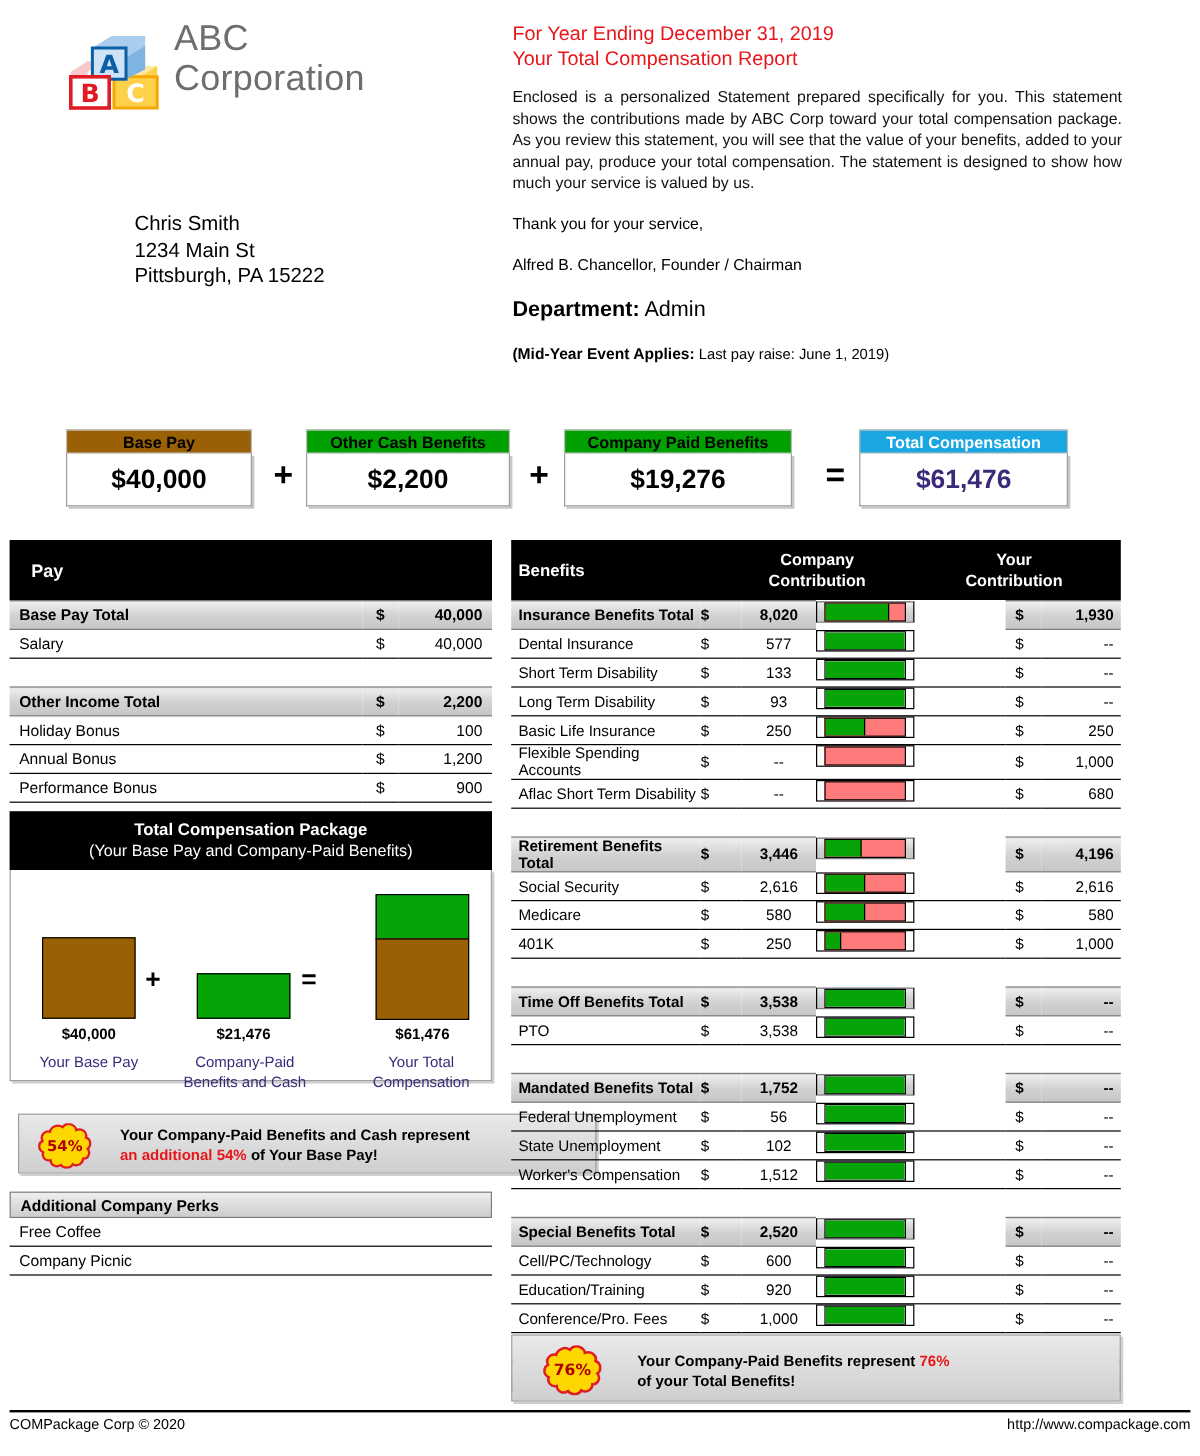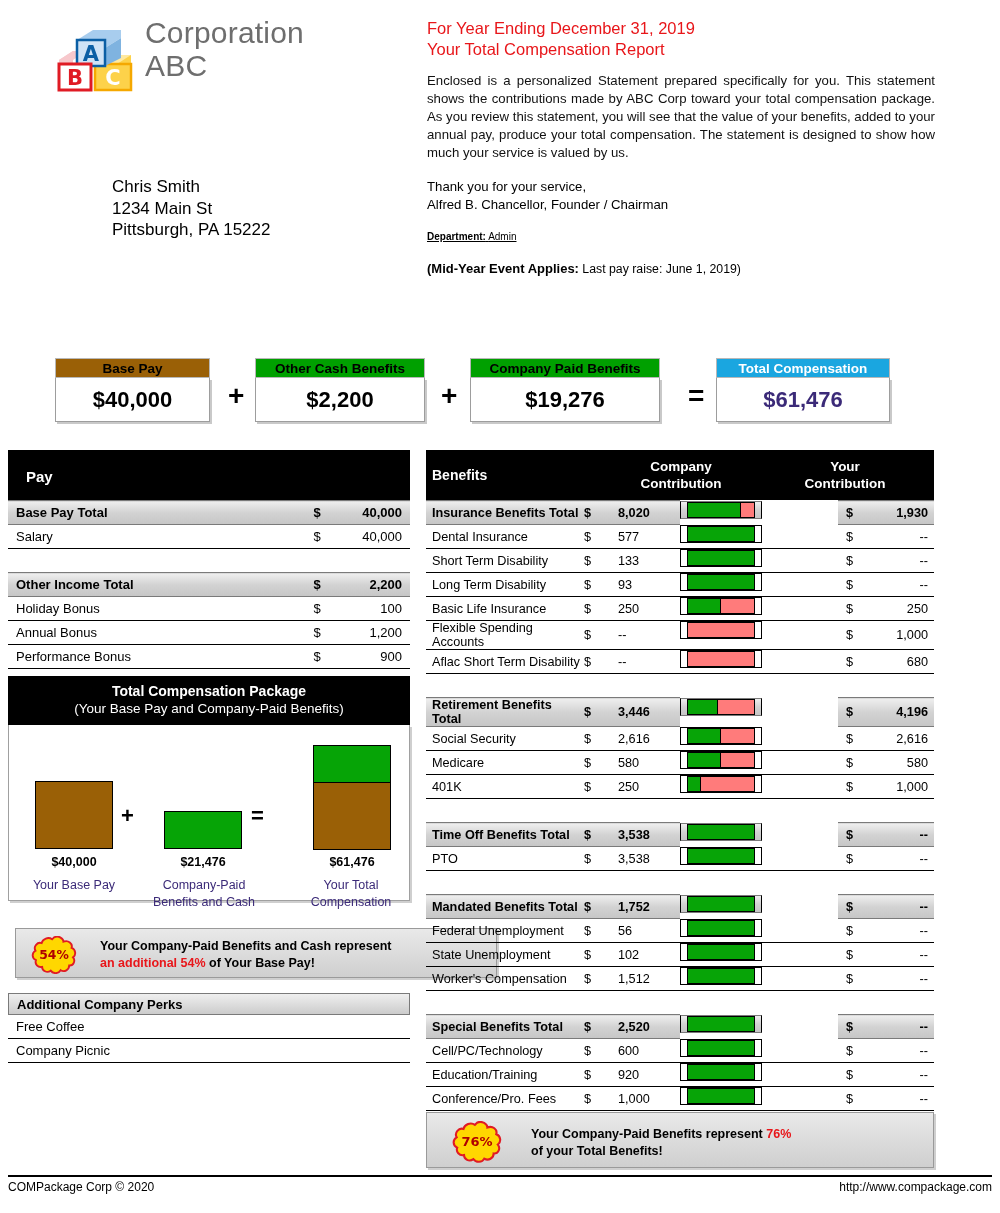--- a/index.html
+++ b/index.html
@@ -20,22 +20,22 @@
   .logo-blocks { position:absolute; left:0; top:2px; width:78px; height:78px; }
   .logo-text { position:absolute; left:90px; top:-2px; font-size:30px; line-height:33px;
                color:#6e6e6e; font-weight:400; letter-spacing:0.2px; }
 
   .addr { position:absolute; left:112px; top:176px; font-size:17px; line-height:21.5px; color:#000; }
 
   .rightcol { position:absolute; left:427px; top:18px; width:508px; }
   .report-title { color:#e8161a; font-weight:normal; font-size:16.5px; line-height:20.5px; }
   .intro { margin-top:13px; font-size:13.2px; line-height:18px; text-align:justify; color:#111; }
   .thanks { margin-top:17px; font-size:13.2px; }
-  .signer { margin-top:3px; font-size:13.2px; }
-  .dept { margin-top:19px; font-size:10px;text-decoration:underline; }
+  .signer { margin-top:19px; font-size:13.2px; }
+  .dept { margin-top:19px; font-size:18px; }
   .dept b, .midyear b { font-weight:bold; }
   .midyear { margin-top:19px; font-size:12.3px; }
   .midyear .lbl { font-weight:bold; font-size:13px; }
 
   
   .summary { position:absolute; left:0; top:358px; width:1000px; height:82px; }
   .sumbox { position:absolute; top:0; }
   .sumbox .cap { height:20px; line-height:20px; text-align:center;
                  font-size:13.5px; font-weight:bold; border:1px solid #b8b8b8; }
   .sumbox .val { height:44px; line-height:44px; text-align:center;
@@ -101,21 +101,21 @@
   
   .benpanel { position:absolute; left:426px; top:450px; width:508px; }
   .ben-head { height:50px; }
   .ben-head td { color:#fff; font-weight:bold; vertical-align:middle; }
   .ben-head .h1 { font-size:14px; padding-left:6px; }
   .ben-head .hc { font-size:13.5px; text-align:center; line-height:17px; }
   .ben-tbl { font-size:12.7px; }
   .ben-tbl tr { height:24px; }
   .ben-tbl td.nm  { padding-left:6px; }
   .ben-tbl td.cur { width:34px; text-align:left; }
-  .ben-tbl td.amt { width:62px; text-align:left; }
+  .ben-tbl td.amt { width:62px; text-align:center; }
   .ben-tbl td.bar { width:82px; }
   .ben-tbl td.cur2{ width:30px; text-align:left; padding-left:8px; }
   .ben-tbl td.amt2{ width:66px; text-align:right; padding-right:6px; }
   .minibar { width:68px; height:16px; border:1px solid #000; display:block;
              margin:0 auto; overflow:hidden; background:#ff7b7b; }
   .minibar i { display:block; height:100%; background:#07a407; border-right:1px solid #000; }
   .minibar i.full { border-right:none; }
 
   .footer { position:absolute; left:8px; top:1175px; width:984px;
             border-top:2px solid #000; padding-top:3px; font-size:12px; }
@@ -141,22 +141,22 @@
       <polygon points="22,20 38,10 66,10 66,18 50,28 22,28" fill="#a8cdee"></polygon>
       <polygon points="22,20 22,46 50,46 50,28" fill="#cfe3f6"></polygon>
       <polygon points="50,28 66,18 66,38 50,46" fill="#7fb3e0"></polygon>
       <rect x="22" y="20" width="28" height="26" fill="#cfe3f6" stroke="#0b5fa5" stroke-width="2.5"></rect>
       <text x="36" y="41" font-family="DejaVu Sans, sans-serif" font-size="21" font-weight="bold" fill="#0b5fa5" text-anchor="middle">A</text>
 
       <rect x="4" y="44" width="32" height="26" fill="#ffffff" stroke="#e01b24" stroke-width="3"></rect>
       <text x="20" y="65" font-family="DejaVu Sans, sans-serif" font-size="21" font-weight="bold" fill="#e01b24" text-anchor="middle">B</text>
     </svg>
     <div class="logo-text">
+      <div>ABC</div>
       <div>Corporation</div>
-      <div>ABC</div>
     </div>
   </div>
 
   <div class="addr">
     <div>Chris Smith</div>
     <div>1234 Main St</div>
     <div>Pittsburgh, PA 15222</div>
   </div>
 
   <div class="rightcol">

